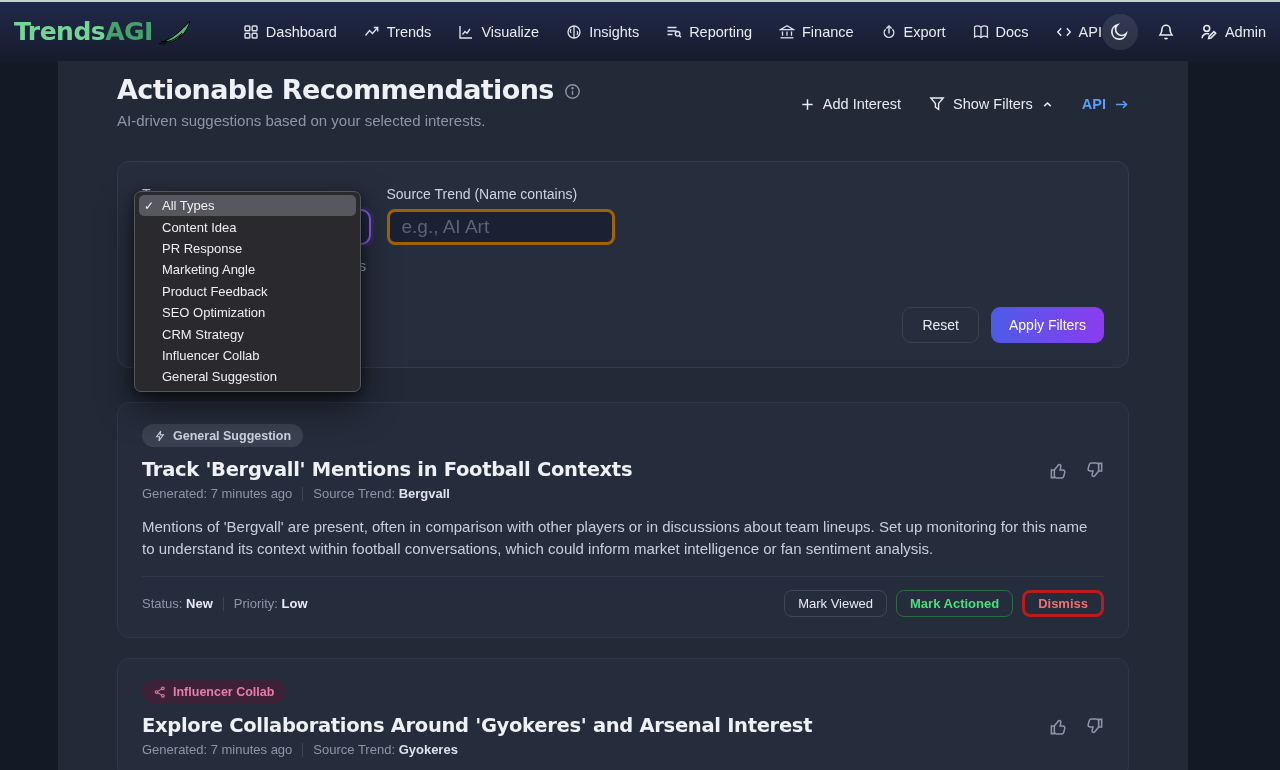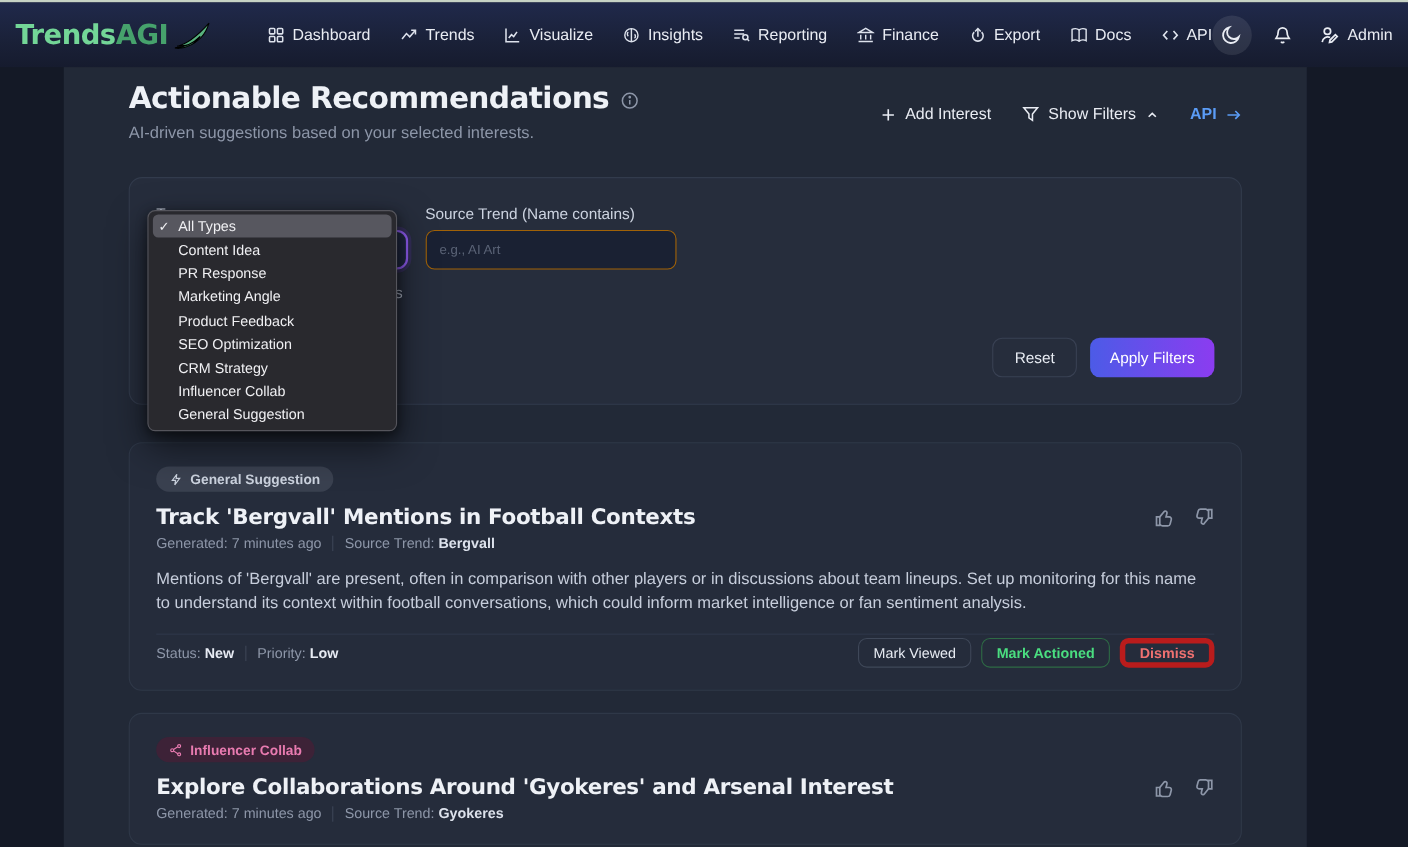--- a/index.html
+++ b/index.html
@@ -37,21 +37,21 @@
   .head-link{ display:flex; align-items:center; gap:8px; color:#e9ecf3; font-size:14.5px; cursor:pointer; white-space:nowrap; }
   .head-link.api{ color:#5b9cf6; font-weight:600; }
   .head-link.api svg{ stroke:#5b9cf6; }
   .subtitle{ margin-top:7px; font-size:15px; color:#8d96a8; }
 
   
   .panel{ position:relative; margin-top:32px; background:#262d3c; border:1px solid #323b4c; border-radius:12px; padding:24px; }
   .fgrid{ display:grid; grid-template-columns:repeat(4,1fr); gap:16px; }
   .flabel{ font-size:14px; color:#ccd3e0; margin-bottom:7px; }
   .field{ height:36px; border-radius:8px; display:flex; align-items:center; padding:0 12px; font-size:14px; }
-  .txt-input{ width:100%; height:36px; background:#1a2133; border:1px solid #a16207; border-radius:8px; padding:0 12px; font-size:12px; color:#fca5a5; font-family:"Liberation Sans",sans-serif; outline:none; }
+  .txt-input{ width:100%; height:36px; background:#1a2133; border:3px solid #a16207; border-radius:8px; padding:0 12px; font-size:19px; color:#fca5a5; font-family:"Liberation Sans",sans-serif; outline:none; }
   .txt-input::placeholder{ color:#5a6376; }
   .selectbox{ background:#212a3e; border:1px solid #2b3549; color:#e7ebf3; justify-content:space-between; cursor:pointer; }
   .selectbox svg{ stroke:#aab3c4; }
   .typewrap{ position:relative; }
   .typesel{ position:relative; height:36px; border:2px solid #8f5cf0; border-radius:10px; background:#1f2740;
             box-shadow:0 0 0 3px rgba(124,58,237,0.16); display:flex; align-items:center; justify-content:flex-end; padding:0 10px; cursor:pointer; }
   .typesel svg{ stroke:#c9cfdd; }
   .dropdown{ position:absolute; z-index:50; left:-8px; top:5px; width:227px; background:#29292e;
              border:1px solid #55555c; border-radius:7px; padding:3px 0;
              box-shadow:0 14px 34px rgba(0,0,0,0.55), 0 3px 10px rgba(0,0,0,0.45);
@@ -73,27 +73,27 @@
   .badge.pink{ background:#3d2237; color:#e87bb0; }
   .titlerow{ display:flex; align-items:flex-start; margin-top:11px; }
   .card-title{ font-family:"DejaVu Sans", sans-serif; font-size:19.5px; font-weight:700; color:#eef1f6; letter-spacing:-0.3px; }
   .thumbs{ margin-left:auto; display:flex; gap:17px; color:#8d96a8; padding-top:3px; }
   .thumbs span{ cursor:pointer; }
   .meta{ margin-top:5px; display:flex; align-items:center; gap:10px; font-size:13px; color:#8d96a8; }
   .vsep{ width:1px; height:14px; background:#3c4556; }
   .meta b{ color:#dde2ec; font-weight:700; }
   .desc{ margin-top:15px; font-size:15px; line-height:21.5px; color:#c7cedc; }
   .carddiv{ border-top:1px solid #2e374a; margin-top:17px; }
-  .cardfoot{ margin-top:3px; display:flex; align-items:center; gap:10px; font-size:13px; color:#8d96a8; }
+  .cardfoot{ margin-top:13px; display:flex; align-items:center; gap:10px; font-size:13px; color:#8d96a8; }
   .cardfoot b{ color:#e7ebf3; font-weight:700; }
   .foot-btns{ margin-left:auto; display:flex; gap:9px; }
   .obtn{ height:27px; padding:0 13px; background:transparent; border-radius:8px; font-size:13px; cursor:pointer; font-family:"Liberation Sans",sans-serif; }
   .obtn.viewed{ border:1px solid #3f4859; color:#e8ecf3; }
   .obtn.actioned{ border:1px solid #2e6b45; color:#4ade80; font-weight:600; }
-  .obtn.dismiss{ border:5px solid #b91c1c; color:#f07171; font-weight:600; }
+  .obtn.dismiss{ border:3px solid #b91c1c; color:#f07171; font-weight:600; }
 </style>
 </head>
 <body>
 
 <div class="topnav">
   <div class="logo">
     <span class="logo-text"><span class="p1">Trends</span><span class="p2">AGI</span></span>
     <span>
       <svg width="36" height="28" viewBox="0 0 36 28" fill="none" stroke="currentColor">
         <defs>

